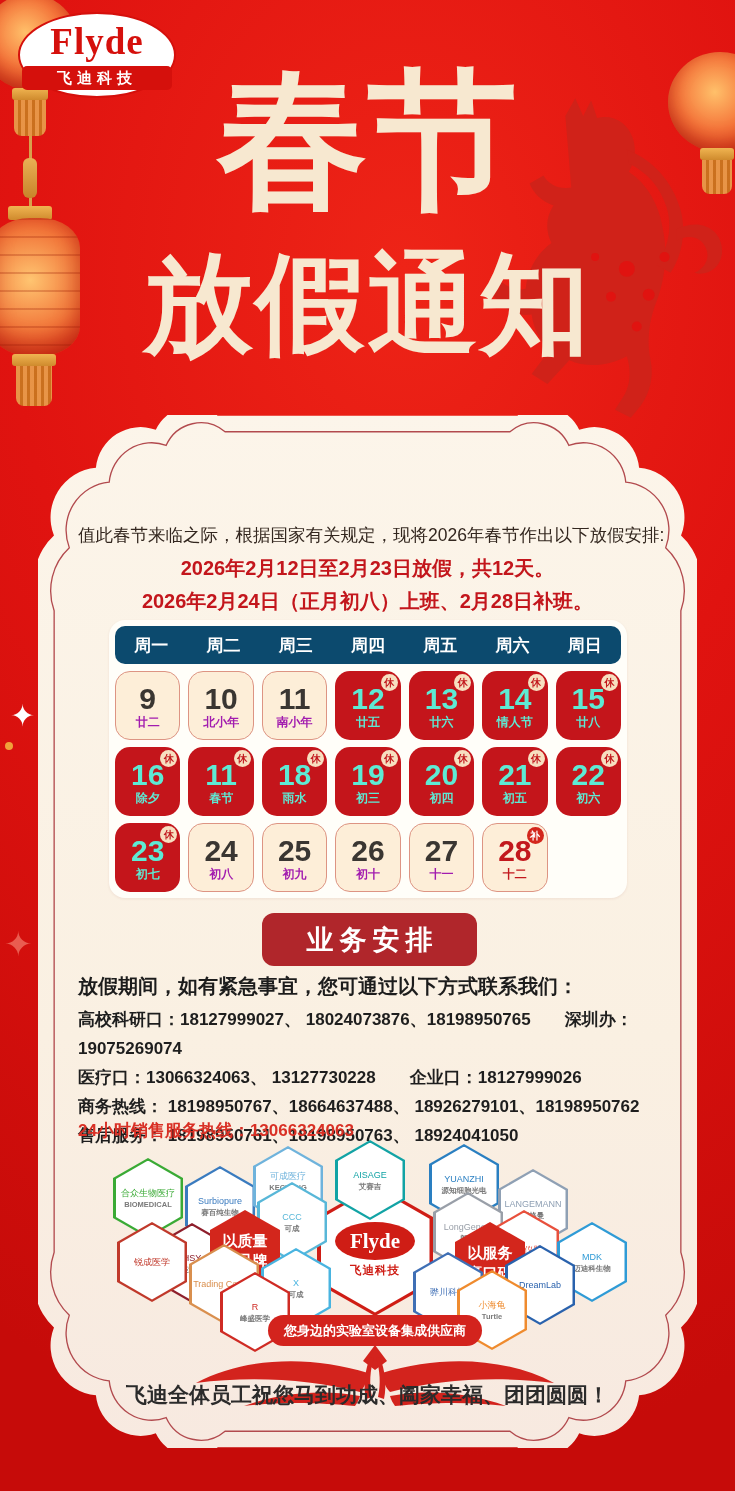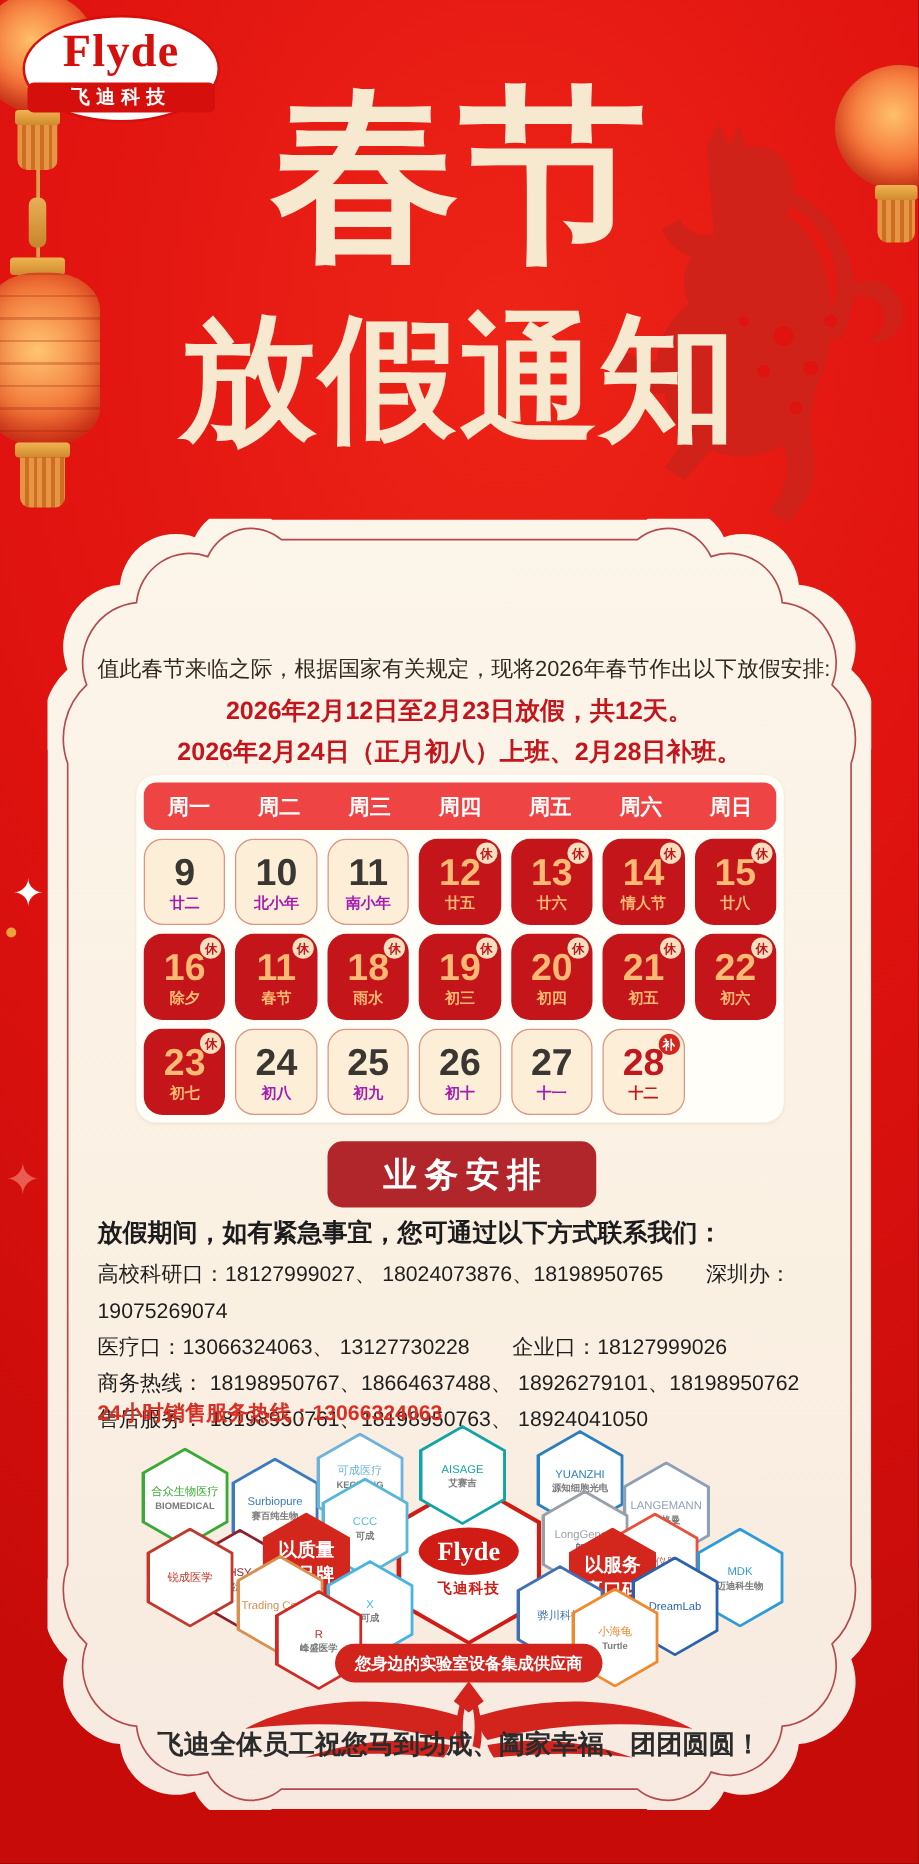--- a/index.html
+++ b/index.html
@@ -45,45 +45,45 @@
   .card-content{position:absolute;left:0;top:0;width:659px;height:1033px;}
 
   .salutation{position:absolute;left:40px;top:58px;font-size:29px;font-weight:800;color:#241a14;}
   .intro{position:absolute;left:40px;top:108px;width:600px;font-size:17.5px;color:#33271f;font-weight:500;}
   .hl{position:absolute;left:0;width:659px;text-align:center;font-size:20px;font-weight:800;color:#c3161c;}
   .hl1{top:140px;} .hl2{top:173px;}
 
   
   .cal-panel{position:absolute;left:71px;top:205px;width:518px;height:278px;background:#fffef9;
     border-radius:16px;padding:6px;box-shadow:0 1px 3px rgba(120,30,20,.08);}
-  .cal-head{display:flex;height:38px;background:#ef4444;border-radius:10px;align-items:center;}
+  .cal-head{display:flex;height:38px;background:#0c4a6e;border-radius:10px;align-items:center;}
   .cal-head span{flex:1;text-align:center;color:#fff;font-weight:800;font-size:17px;}
   .cal-grid{margin-top:7px;display:grid;grid-template-columns:repeat(7,1fr);gap:7px 8px;}
   .tile{position:relative;height:69px;border-radius:15px;display:flex;flex-direction:column;
     align-items:center;justify-content:center;padding-top:2px;}
   .tile .num{font-size:30px;line-height:30px;font-weight:600;}
   .tile .lab{font-size:12px;line-height:15px;font-weight:600;margin-top:1px;}
   .tile.normal{background:#fdeed8;border:1.5px solid #dd9483;}
   .tile.normal .num{color:#3a3632;} .tile.normal .lab{color:#a21caf;}
   .tile.holiday{background:#c4151b;}
-  .tile.holiday .num,.tile.holiday .lab{color:#fdba74;}
+  .tile.holiday .num,.tile.holiday .lab{color:#5eead4;}
   .tile.makeup{background:#fdeed8;border:1.5px solid #dd9483;}
   .tile.makeup .num,.tile.makeup .lab{color:#c2181d;}
   .badge{position:absolute;top:3px;right:3px;width:17px;height:17px;border-radius:50%;
     font-size:10px;font-weight:800;display:flex;align-items:center;justify-content:center;}
   .tile.holiday .badge{background:#f7dfc0;color:#c2181d;}
   .tile.makeup .badge{background:#d3261c;color:#fff;}
 
   
   .biz-btn{position:absolute;left:224px;top:498px;width:215px;height:53px;background:#b0262b;border-radius:12px;
     color:#fff;font-size:27px;font-weight:800;letter-spacing:6px;display:flex;align-items:center;justify-content:center;
     padding-left:6px;}
   .contact-head{position:absolute;left:40px;top:558px;font-size:20px;font-weight:800;color:#1c1c1c;}
   .contact-lines{position:absolute;left:40px;top:590px;width:600px;}
-  .contact-lines div{font-size:17px;font-weight:400;color:#1e1e1e;line-height:29px;}
+  .contact-lines div{font-size:17px;font-weight:700;color:#1e1e1e;line-height:29px;}
   .hotline{position:absolute;left:40px;top:704px;font-size:17px;font-weight:700;color:#d93025;}
 
   
   .partners{position:absolute;left:0;top:0;width:659px;height:1033px;pointer-events:none;}
   .hex{position:absolute;width:70px;height:80px;background:var(--hc,#888);
     clip-path:polygon(50% 0%,100% 25%,100% 75%,50% 100%,0% 75%,0% 25%);}
   .hex::before{content:"";position:absolute;inset:2.5px;background:#fff;
     clip-path:polygon(50% 0%,100% 25%,100% 75%,50% 100%,0% 75%,0% 25%);}
   .hex .lines{position:relative;z-index:1;height:100%;display:flex;flex-direction:column;
     align-items:center;justify-content:center;text-align:center;gap:1px;padding:4px;}

